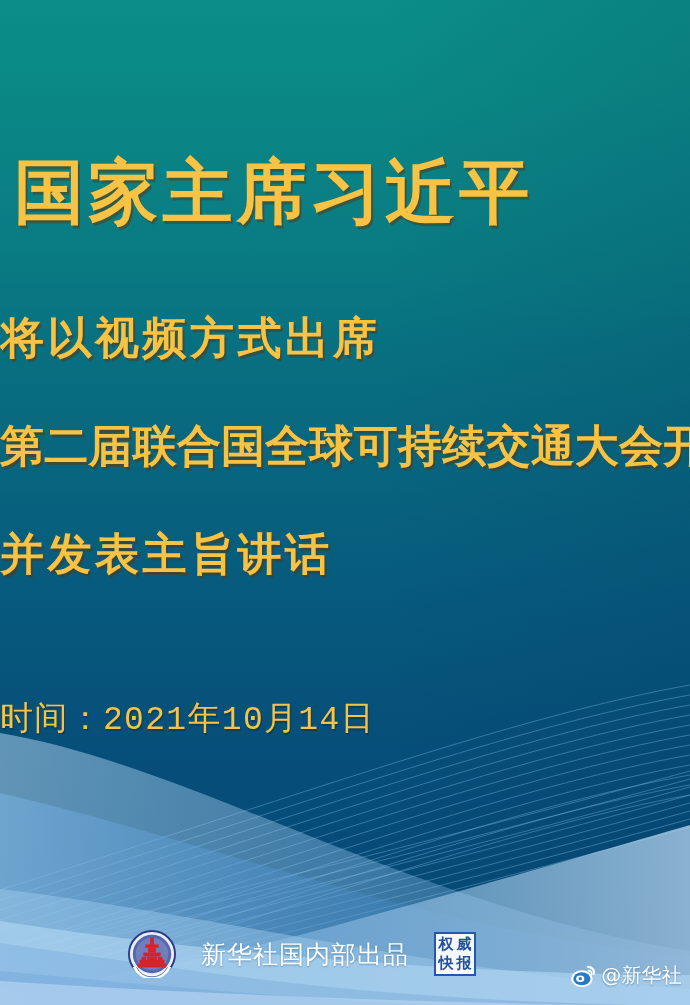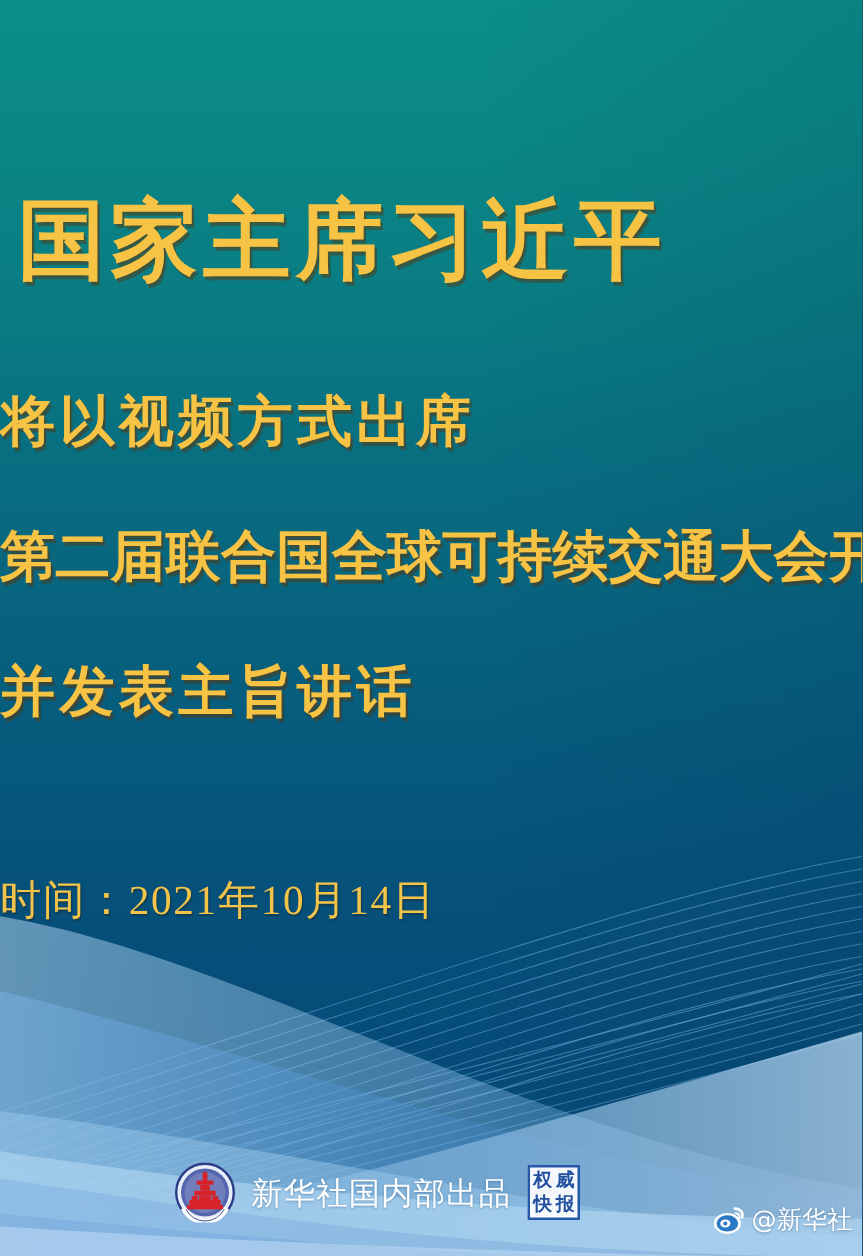--- a/index.html
+++ b/index.html
@@ -61,33 +61,33 @@
     letter-spacing:0.005em;
   }
   #sub3 {
     position:absolute; top:528px; left:0; width:557px;
     font-size:44px; line-height:52px;
     letter-spacing:0.08em;
   }
   #datetime {
     position:absolute; top:700px; left:0; width:690px;
     color:#F3C34A;
-    font-family:Liberation Serif, serif;
+    font-family:Liberation Mono, monospace;
     font-size:33px; line-height:42px;
     font-weight:400;
     letter-spacing:0.04em;
     white-space:nowrap;
     text-shadow:1px 2px 1px rgba(40,25,5,0.35);
   }
 
   
   #footer {
     position:absolute; left:0; top:930px; width:604px;
     display:flex; align-items:center; justify-content:center;
-    gap:13px;
+    gap:25px;
   }
   #xinhua-logo { width:48px; height:48px; flex:0 0 auto; }
   #footer-text {
     color:#ffffff;
     font-family:"DejaVu Sans","Liberation Sans",sans-serif;
     font-size:25px;
     letter-spacing:0.04em;
     white-space:nowrap;
     text-shadow:0 1px 2px rgba(10,50,100,0.35);
   }

